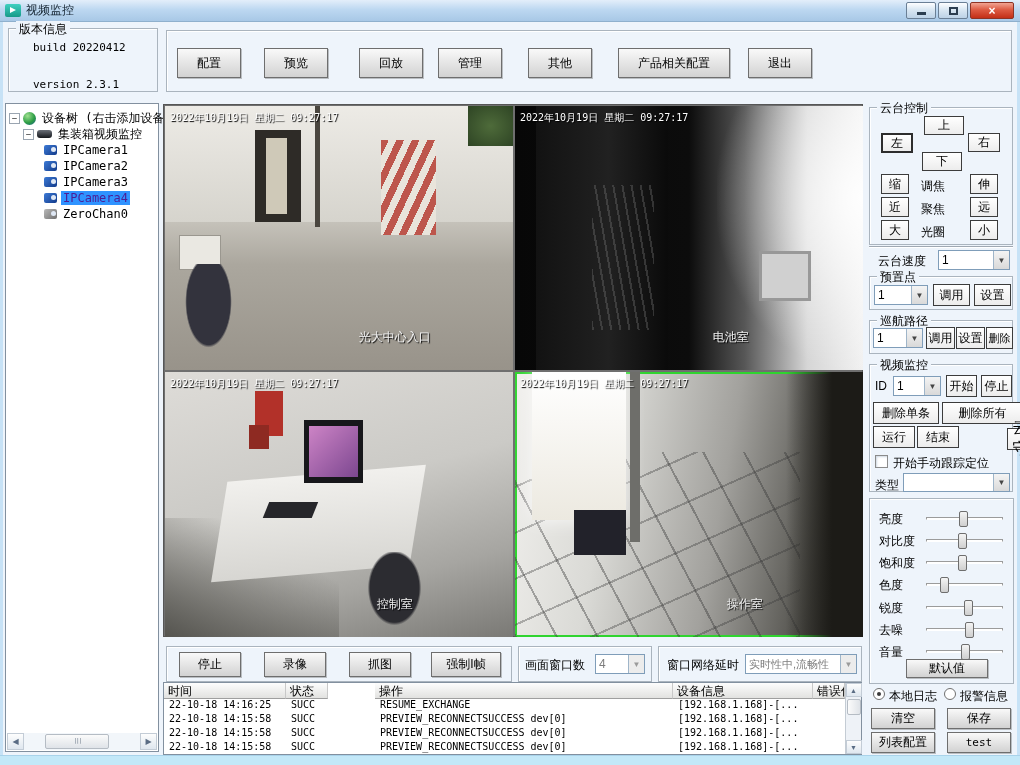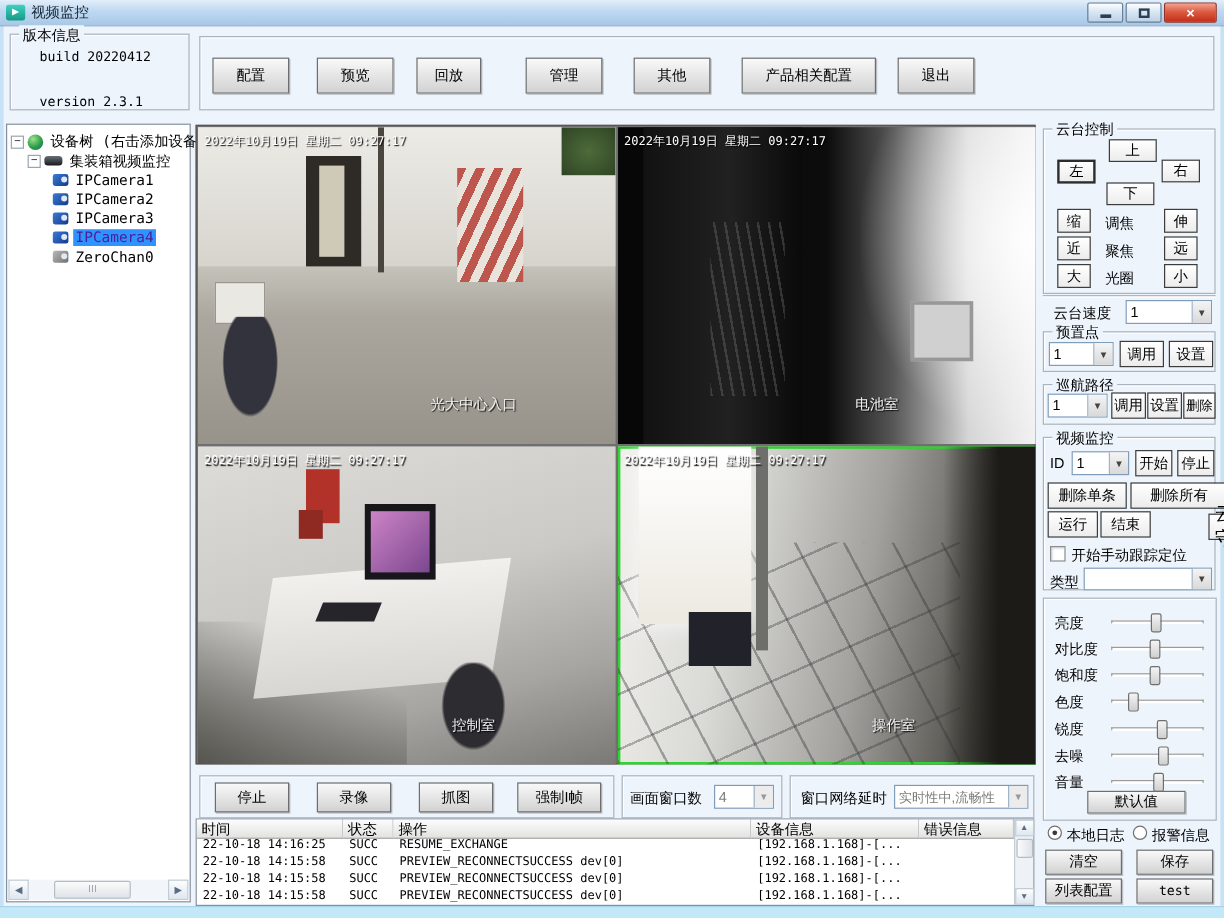--- a/index.html
+++ b/index.html
@@ -129,21 +129,21 @@
   .radio { width:12px; height:12px; border-radius:50%; border:1px solid #707070; background:#fff; position:relative; flex:none; }
   .radio.checked::after { content:""; position:absolute; left:3px; top:3px; width:4px; height:4px; border-radius:50%; background:#3a3a3a; }
 
   
   .log-table { position:absolute; left:163px; top:682px; width:699px; height:73px; background:#fff; border:1px solid #82909f; }
   .log-head { display:flex; height:16px; }
   .log-hcell { font-size:12px; padding:0 4px; border-right:1px solid #c8c8c8; border-bottom:1px solid #9f9f9f;
     background:linear-gradient(180deg,#fdfdfd,#eceding 60%,#e2e2e0); background:linear-gradient(180deg,#fdfdfd,#e2e2e0); white-space:nowrap; overflow:hidden; }
   .log-row { display:flex; height:14px; font-family:"DejaVu Sans Mono",monospace; font-size:10px; }
   .log-cell { padding:0 5px; white-space:nowrap; overflow:hidden; }
-  .c0{width:122px;} .c1{width:42px;} .c2{width:298px;} .c3{width:140px;} .c4{flex:1;}
+  .c0{width:122px;} .c1{width:42px;} .c2{width:298px;margin-left:47px;} .c3{width:140px;} .c4{flex:1;}
   .vscroll { position:absolute; right:0; top:0; width:16px; height:71px; background:#eef2f7; border-left:1px solid #c4ccd4;
     display:flex; flex-direction:column; align-items:center; }
   .vs-btn { width:16px; height:14px; font-size:7px; color:#5a6c84; display:flex; align-items:center; justify-content:center;
     background:linear-gradient(180deg,#fdfdfd,#dfe7ef); border:1px solid #c3ccd6; }
   .vs-thumb { width:14px; height:16px; margin-top:2px; border:1px solid #b5bcc4; border-radius:2px;
     background:linear-gradient(90deg,#fbfbfb,#dfe3e8); }
   .vs-track { flex:1; }
 
   .bottom-frame { position:absolute; left:0; bottom:0; width:1020px; height:10px; background:#c3e8f8; border-top:1px solid #a9d3ea; }
 
@@ -172,21 +172,21 @@
 
   <div class="groupbox" style="left:8px;top:28px;width:150px;height:64px;">
     <span class="legend">版本信息</span>
     <div class="abs mono" style="left:24px;top:12px;font-size:11px;">build 20220412</div>
     <div class="abs mono" style="left:24px;top:49px;font-size:11px;">version 2.3.1</div>
   </div>
 
   <div class="groupbox" style="left:166px;top:30px;width:846px;height:62px;">
     <button class="btn" style="left:10px;top:17px;width:64px;height:30px;">配置</button>
     <button class="btn" style="left:97px;top:17px;width:64px;height:30px;">预览</button>
-    <button class="btn" style="left:180px;top:17px;width:54px;height:30px;">回放</button>
+    <button class="btn" style="left:192px;top:17px;width:64px;height:30px;">回放</button>
     <button class="btn" style="left:271px;top:17px;width:64px;height:30px;">管理</button>
     <button class="btn" style="left:361px;top:17px;width:64px;height:30px;">其他</button>
     <button class="btn" style="left:451px;top:17px;width:112px;height:30px;">产品相关配置</button>
     <button class="btn" style="left:581px;top:17px;width:64px;height:30px;">退出</button>
   </div>
 
   <div class="tree-panel">
     <div class="tree-row" style="margin:6px 0 0 3px;">
       <span class="expand-box">−</span>
       <span class="globe-icon"></span>

